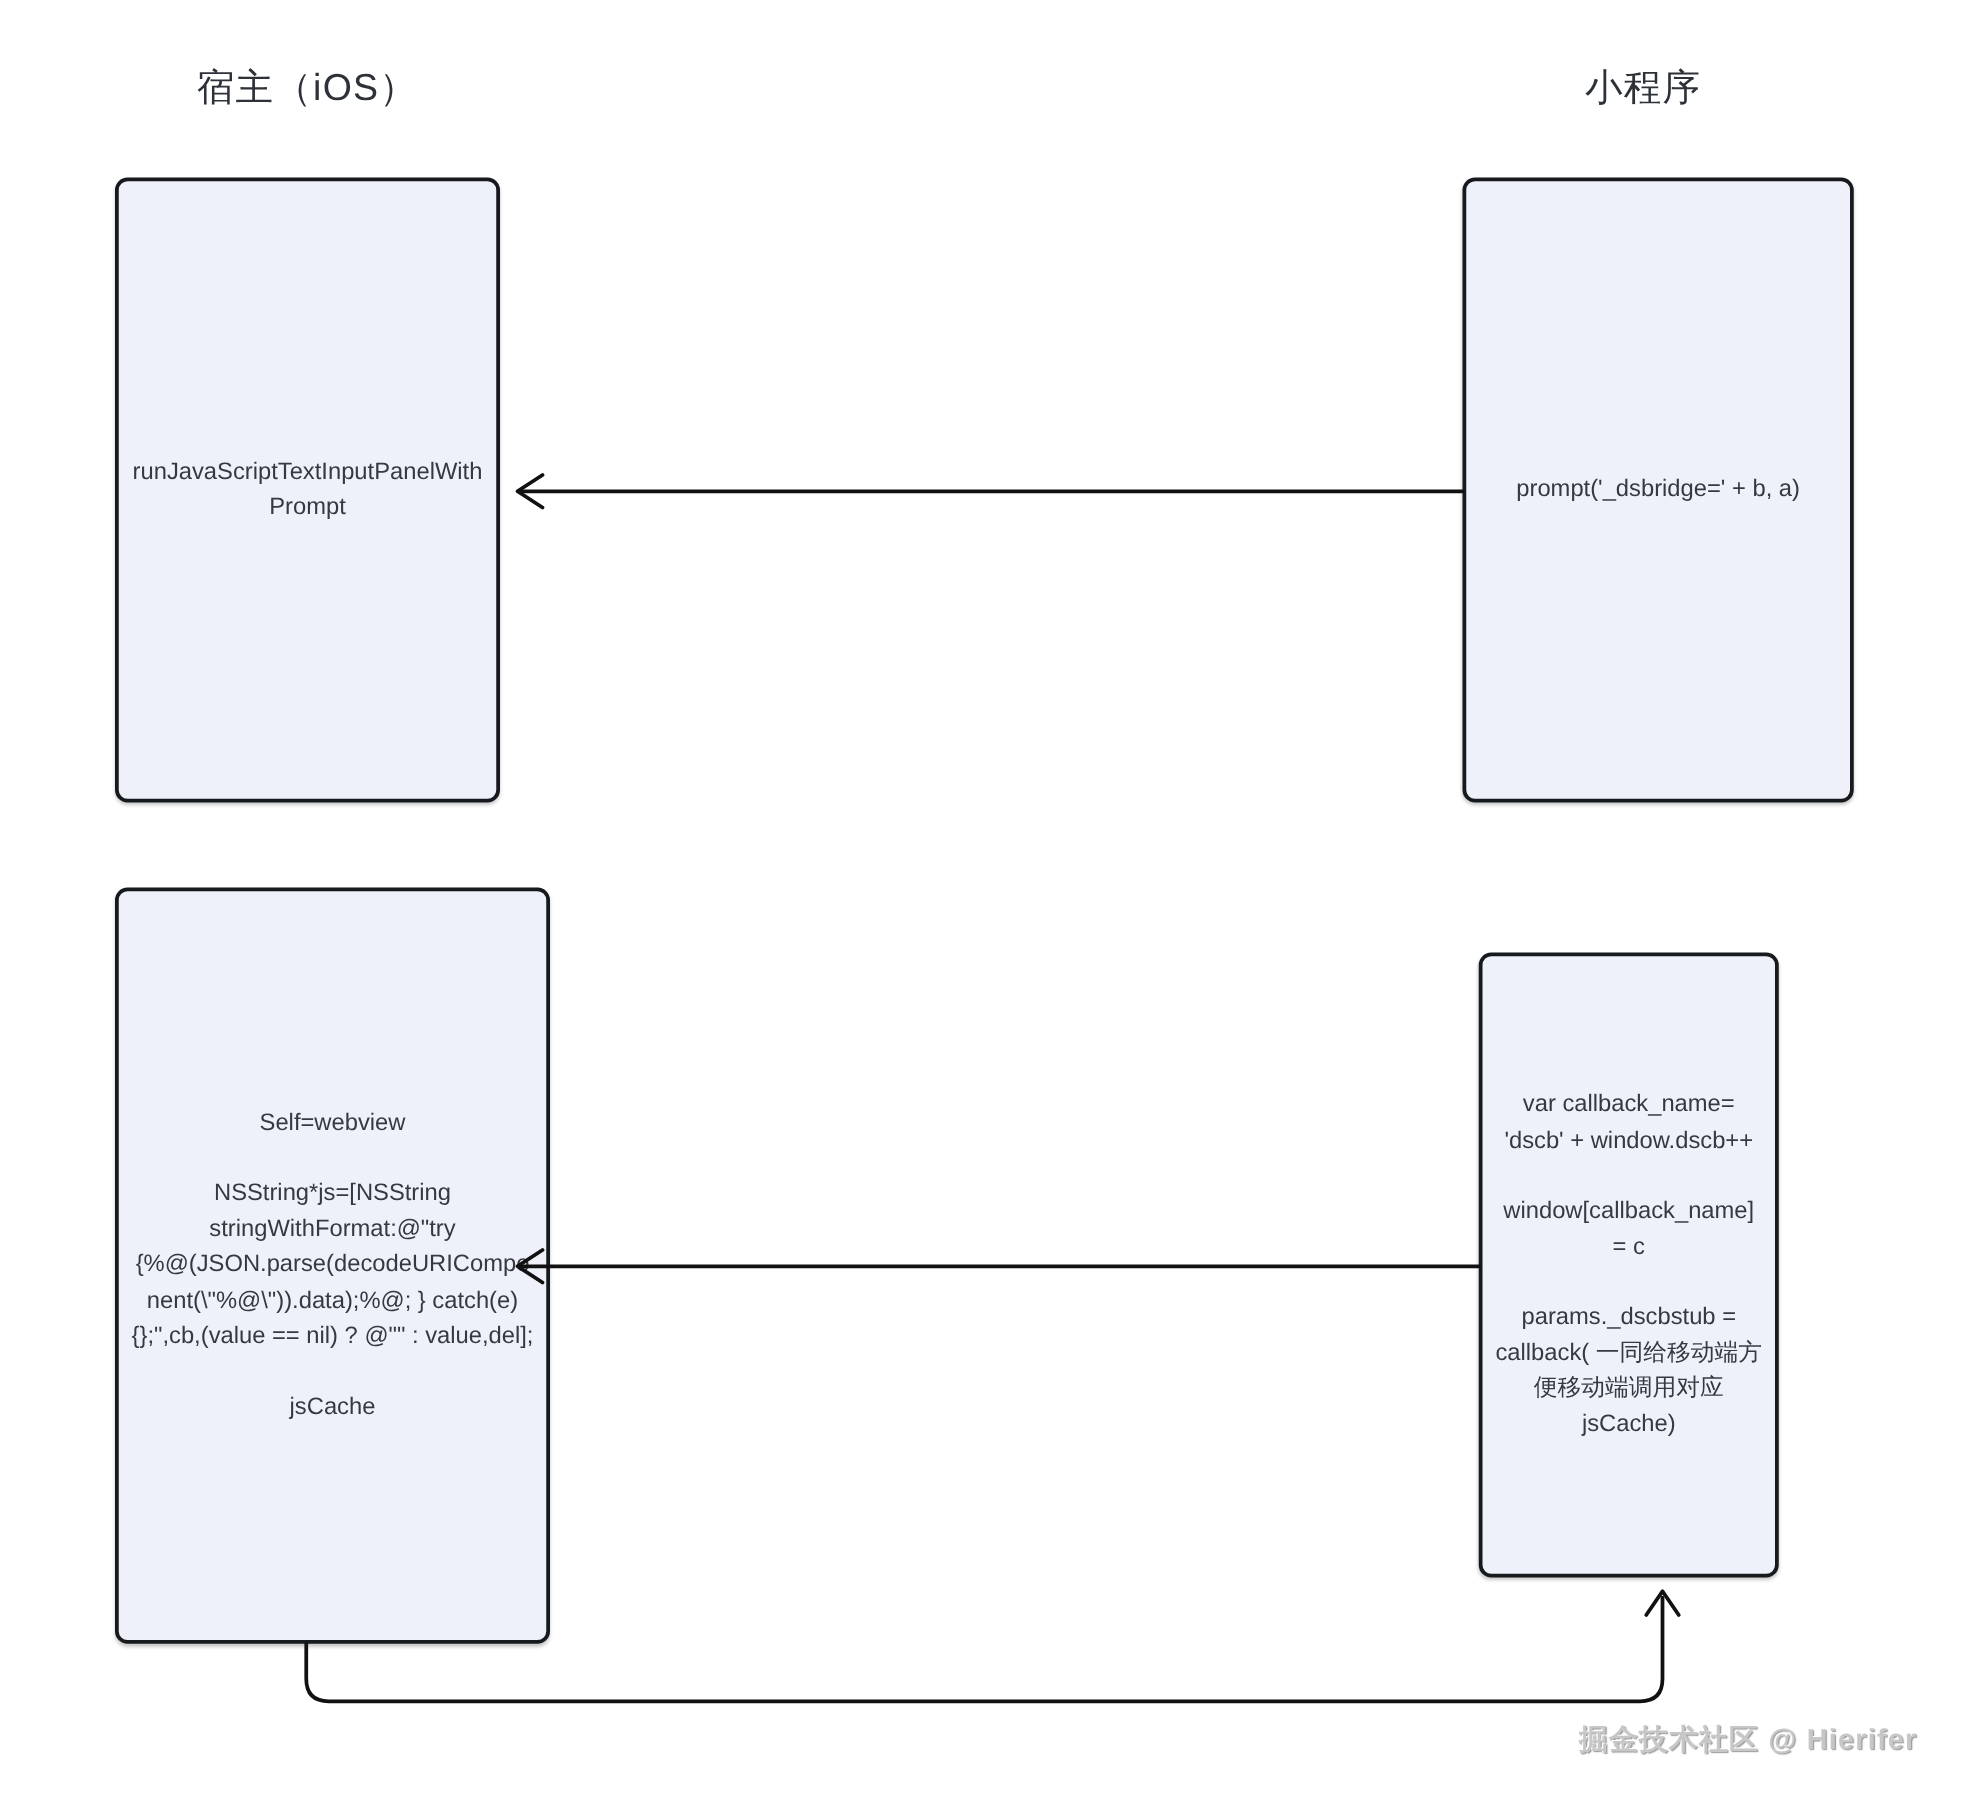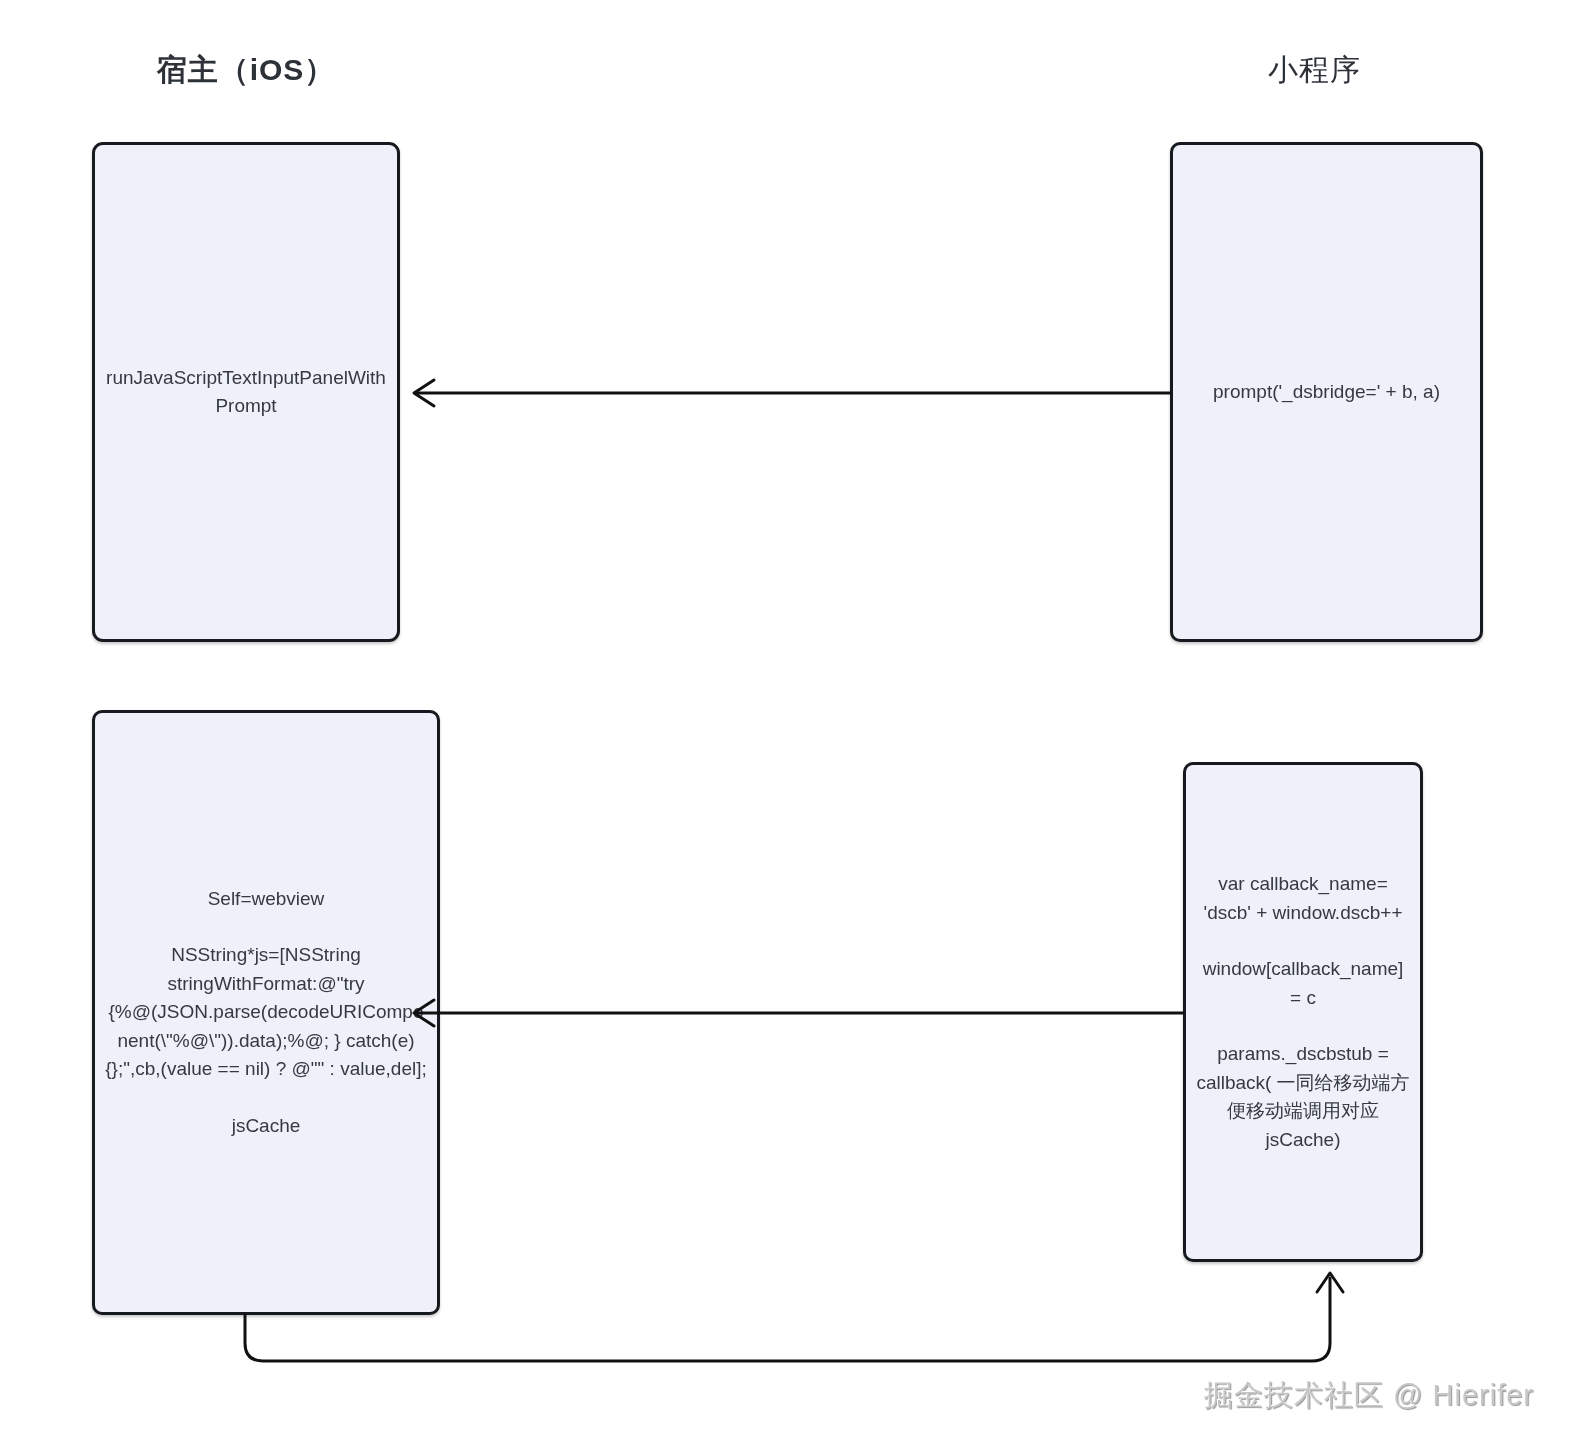--- a/index.html
+++ b/index.html
@@ -12,21 +12,21 @@
     overflow: hidden;
   }
   .col-title {
     position: absolute;
     text-align: center;
     font-size: 30px;
     font-weight: 500;
     color: #2d3138;
     letter-spacing: 1px;
   }
-  #title-host { left: 92px; top: 50px; width: 308px; font-weight: bold; }
+  #title-host { left: 92px; top: 50px; width: 308px; }
   #title-mini { left: 1158px; top: 50px; width: 313px; }
 
   .node {
     position: absolute;
     box-sizing: border-box;
     background: #eef1f9;
     border: 3px solid #16191d;
     border-radius: 10px;
     box-shadow: 0 2px 3px rgba(0,0,0,0.22);
     display: flex;
@@ -38,21 +38,21 @@
     line-height: 1.5;
     color: #363a40;
     padding: 10px 10px;
   }
   .node p {
     margin: 14px 0;
     overflow-wrap: break-word;
     word-break: break-word;
     width: 100%;
   }
-  #box-host-top    { left:   92px; top: 142px; width: 308px; height: 500px; border-radius: 11px; }
+  #box-host-top    { left:   92px; top: 142px; width: 308px; height: 500px; }
   #box-mini-top    { left: 1170px; top: 142px; width: 313px; height: 500px; }
   #box-host-bottom { left:   92px; top: 710px; width: 348px; height: 605px; }
   #box-mini-bottom { left: 1183px; top: 762px; width: 240px; height: 500px; }
 
   #arrow-layer {
     position: absolute;
     left: 0; top: 0;
     pointer-events: none;
   }
   #arrow-layer path {
@@ -60,22 +60,22 @@
     stroke-width: 3;
     fill: none;
     stroke-linecap: round;
     stroke-linejoin: round;
   }
 
   #watermark {
     position: absolute;
     right: 44px;
     top: 1376px;
-    font-size: 29px;
-    font-weight: normal;
+    font-size: 23px;
+    font-weight: bold;
     color: #c7c7c7;
     text-shadow: -1px -1px 0 #ffffff, 1px 1px 1px #969696;
     letter-spacing: 1px;
   }
 </style>
 </head>
 <body>
 
 <div id="canvas">
 

